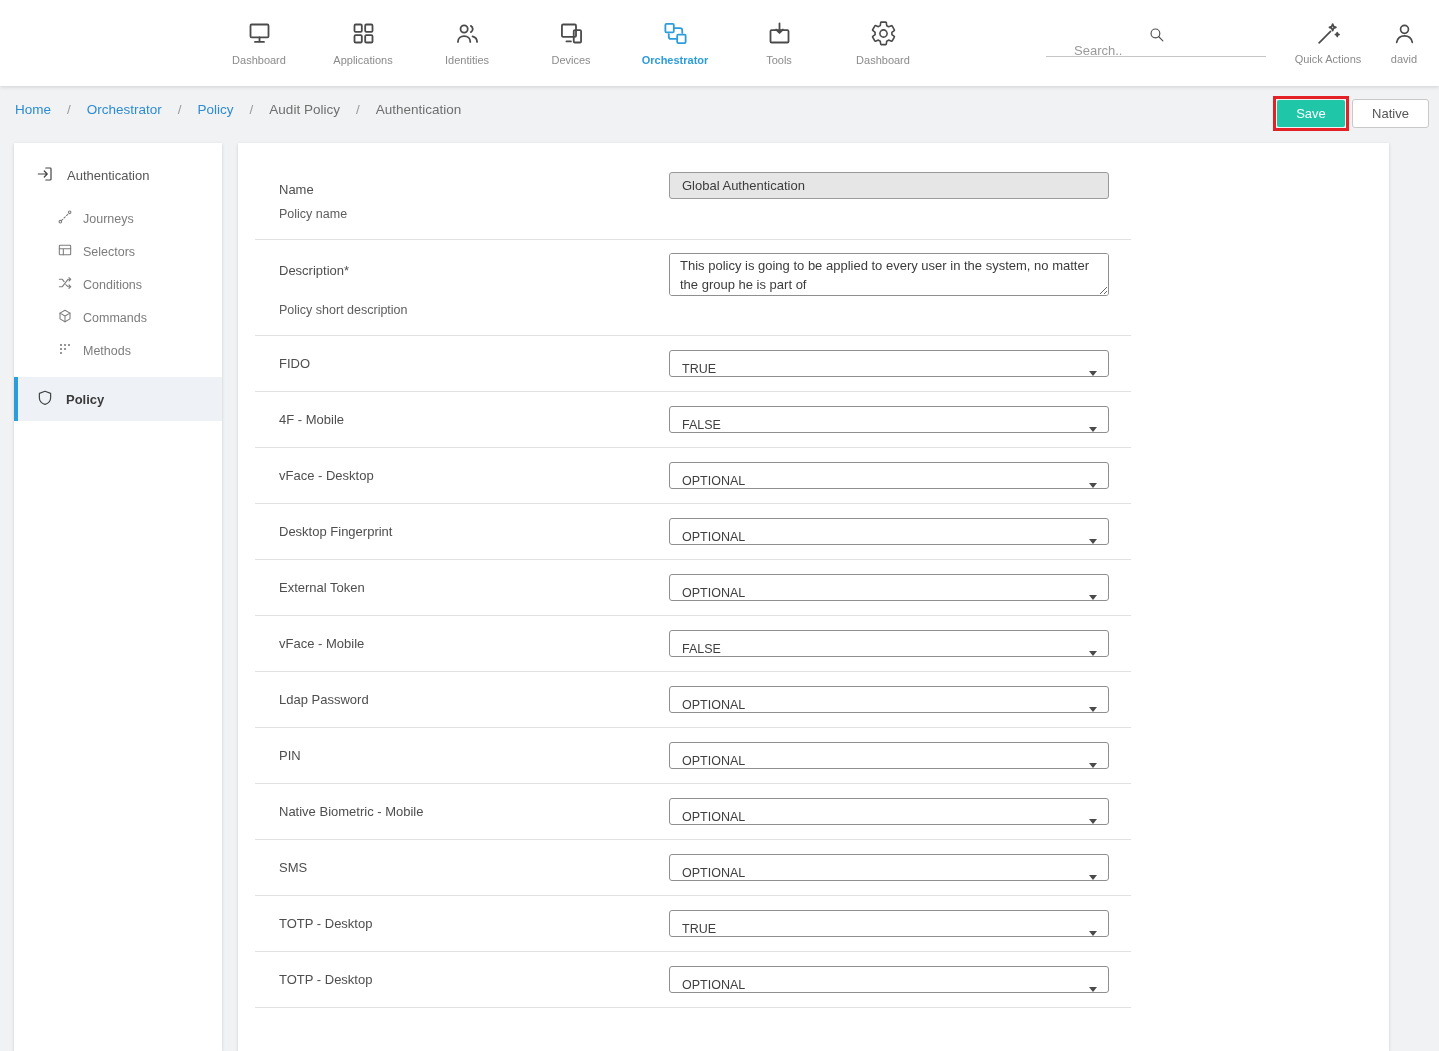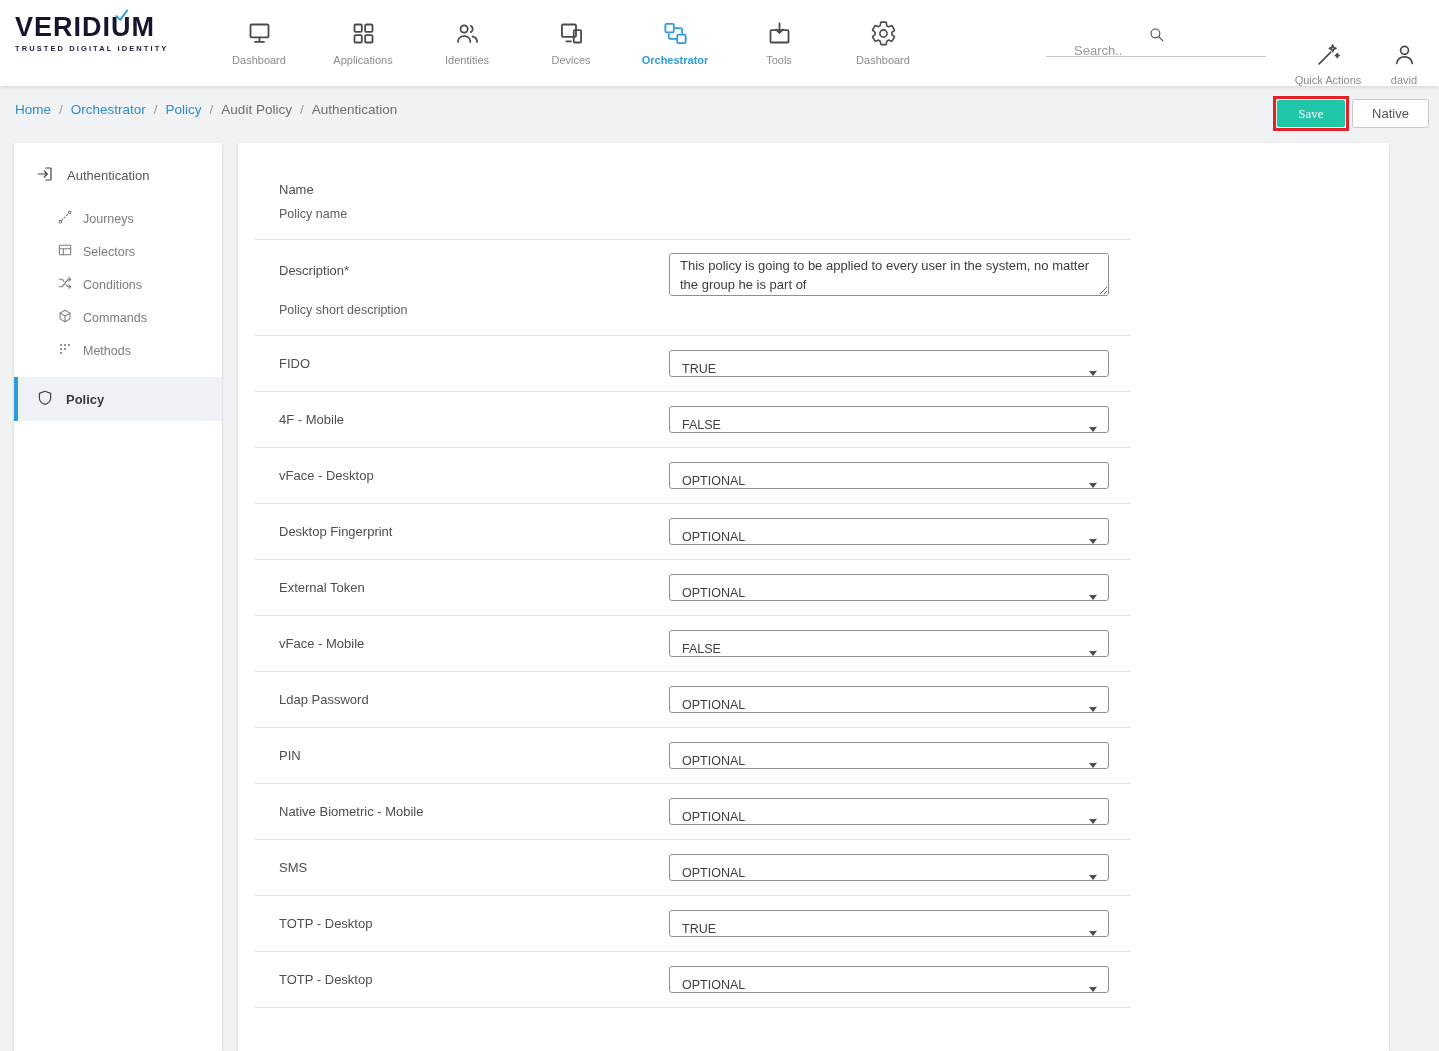--- a/index.html
+++ b/index.html
@@ -27,35 +27,35 @@
 
   .search { position:absolute; left:1046px; top:26px; width:220px; height:31px; display:flex;
             align-items:center; border-bottom:1px solid #c6c6c6;flex-direction:column; }
   .search-icon { color:#4f4f4f; display:flex; }
   .search-icon svg { width:17px; height:17px; }
   .search-input { border:none; outline:none; flex:1; font-size:13px; padding-left:12px;
                   background:transparent; color:#333; font-family:"Liberation Sans",sans-serif; }
   .search-input::placeholder { color:#9a9a9a; }
 
   .right-item { position:absolute; top:0; height:86px; display:flex; flex-direction:column;
-                align-items:center; justify-content:flex-end; gap:7px; cursor:pointer; color:#4a4a4a; }
+                align-items:center; justify-content:center; gap:7px; cursor:pointer; color:#4a4a4a; }
   .right-item .nav-icon svg { width:25px; height:25px; }
   .right-qa { left:1284px; width:88px; }
   .right-user { left:1377px; width:54px; }
 
   
-  .breadcrumb { position:absolute; left:15px; top:102px; display:flex; gap:8px; font-size:13.5px; z-index:3; }
+  .breadcrumb { position:absolute; left:15px; top:102px; display:flex; gap:16px; font-size:13.5px; z-index:3; }
   .crumb { color:#6f6f6f; }
   .crumb.link { color:#2d8cd0; cursor:pointer; }
   .crumb-sep { color:#9a9a9a; }
 
   .actions { position:absolute; top:96px; right:10px; display:flex; align-items:center; z-index:3; }
   .save-wrap { border:3px solid #e32127; padding:1px; margin-right:3px; }
   .btn-save { background:#1fc7a8; color:#fff; border:none; width:68px; height:27px;
-              border-radius:2px; font-size:13px; cursor:pointer; font-family:Liberation Serif, serif; }
+              border-radius:2px; font-size:13px; cursor:pointer; font-family:Liberation Sans, sans-serif; }
   .btn-cancel { background:#fff; color:#555; border:1px solid #c9c9c9; width:77px; height:29px;
                 border-radius:3px; font-size:13px; cursor:pointer; font-family:"Liberation Sans",sans-serif; }
 
   
   .sidebar { position:absolute; left:14px; top:143px; width:208px; bottom:0; background:#fff;
              box-shadow:0 1px 3px rgba(0,0,0,.15); }
   .side-header { display:flex; align-items:center; gap:13px; padding:22px 0 16px 22px;
                  color:#555; font-size:13px; cursor:pointer; }
   .side-header svg { width:18px; height:18px; color:#444; }
   .side-items { padding-left:43px; display:flex; flex-direction:column; }
@@ -95,29 +95,20 @@
 
   svg.ic { fill:none; stroke:currentColor; stroke-width:1.6; stroke-linecap:round; stroke-linejoin:round; }
   svg.icf { fill:currentColor; stroke:none; }
 </style>
 </head>
 <body>
 
 <div class="page">
 
   <header class="topnav">
-    <div class="logo">
-      <div class="logo-text">VERIDIUM</div>
-      <span class="logo-check">
-        <svg class="ic" viewBox="0 0 24 24" style="stroke-width:3.2">
-            <path d="M4 13l6 6L21 4"></path>
-          </svg>
-      </span>
-      <div class="logo-tagline">TRUSTED DIGITAL IDENTITY</div>
-    </div>
 
     <nav class="nav-items">
         <div class="nav-item">
           <span class="nav-icon">
             <svg class="ic" viewBox="0 0 24 24">
               <rect x="4" y="4" width="16" height="11.5" rx="1"></rect>
               <path d="M12 15.5v4M8 19.5h8"></path>
             </svg>
           </span>
           <span class="nav-label">Dashboard</span>
@@ -294,20 +285,21 @@
       <span>Policy</span>
     </div>
   </aside>
 
   <main class="content">
     <div class="form-rows">
 
       <div class="row row-name">
         <span class="f-label" style="top:39px">Name</span>
         <span class="f-sublabel" style="top:64px">Policy name</span>
+        <input class="name-input" value="Global Authentication" style="">
       </div>
 
       <div class="row row-desc">
         <span class="f-label" style="top:23px">Description*</span>
         <span class="f-sublabel" style="top:63px">Policy short description</span>
         <textarea class="desc-textarea" style="">This policy is going to be applied to every user in the system, no matter the group he is part of</textarea>
       </div>
 
       <div id="dropdown-rows">
           <div class="row drop-row">

